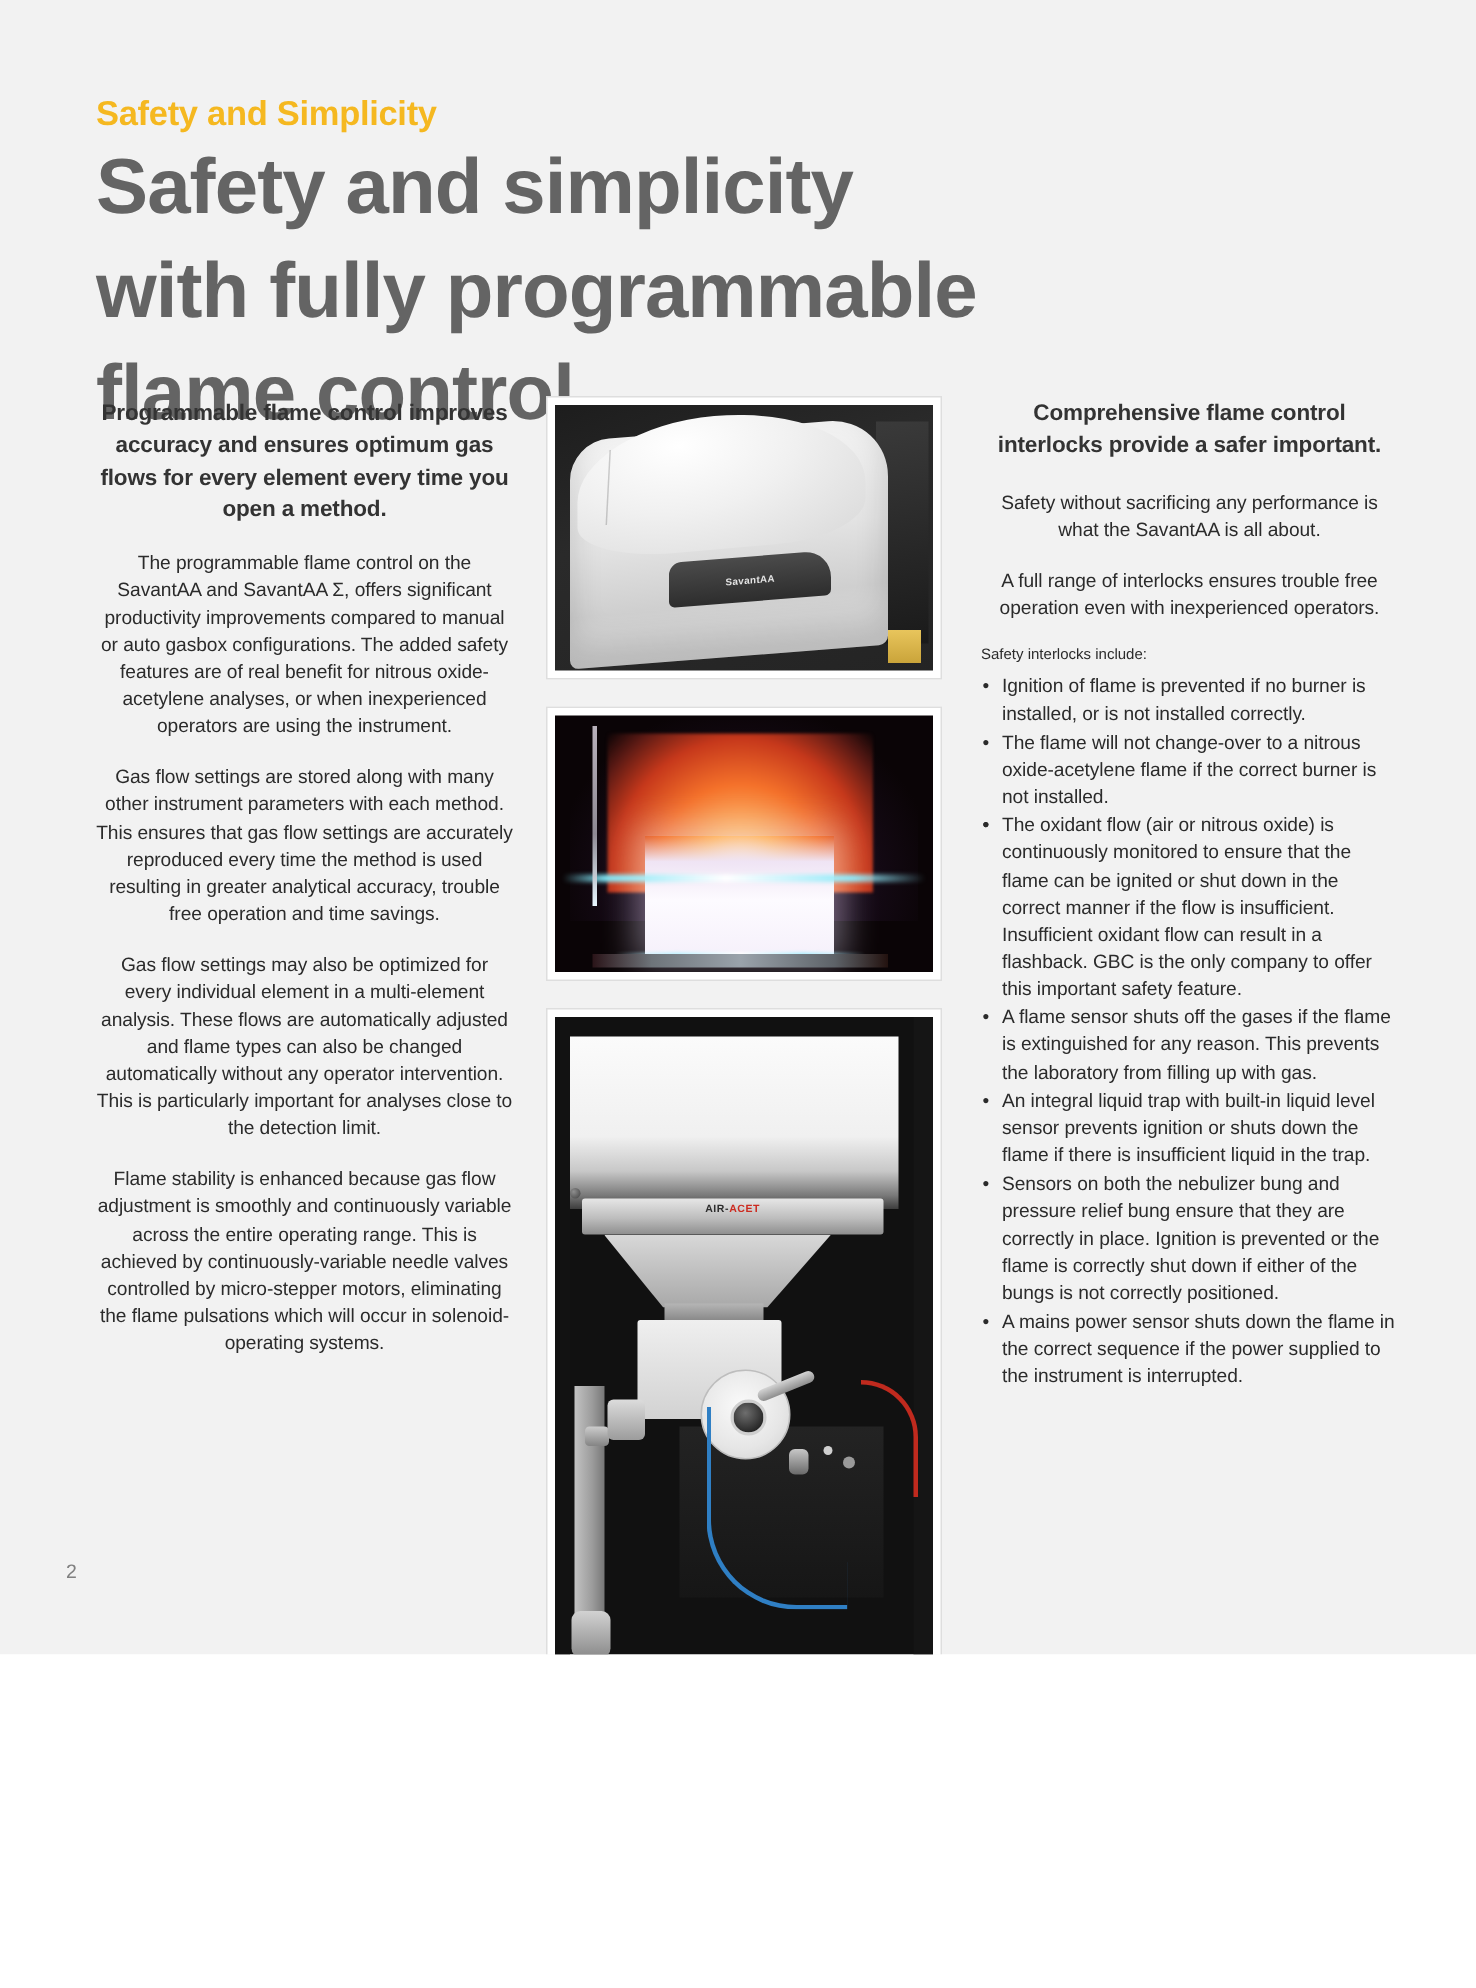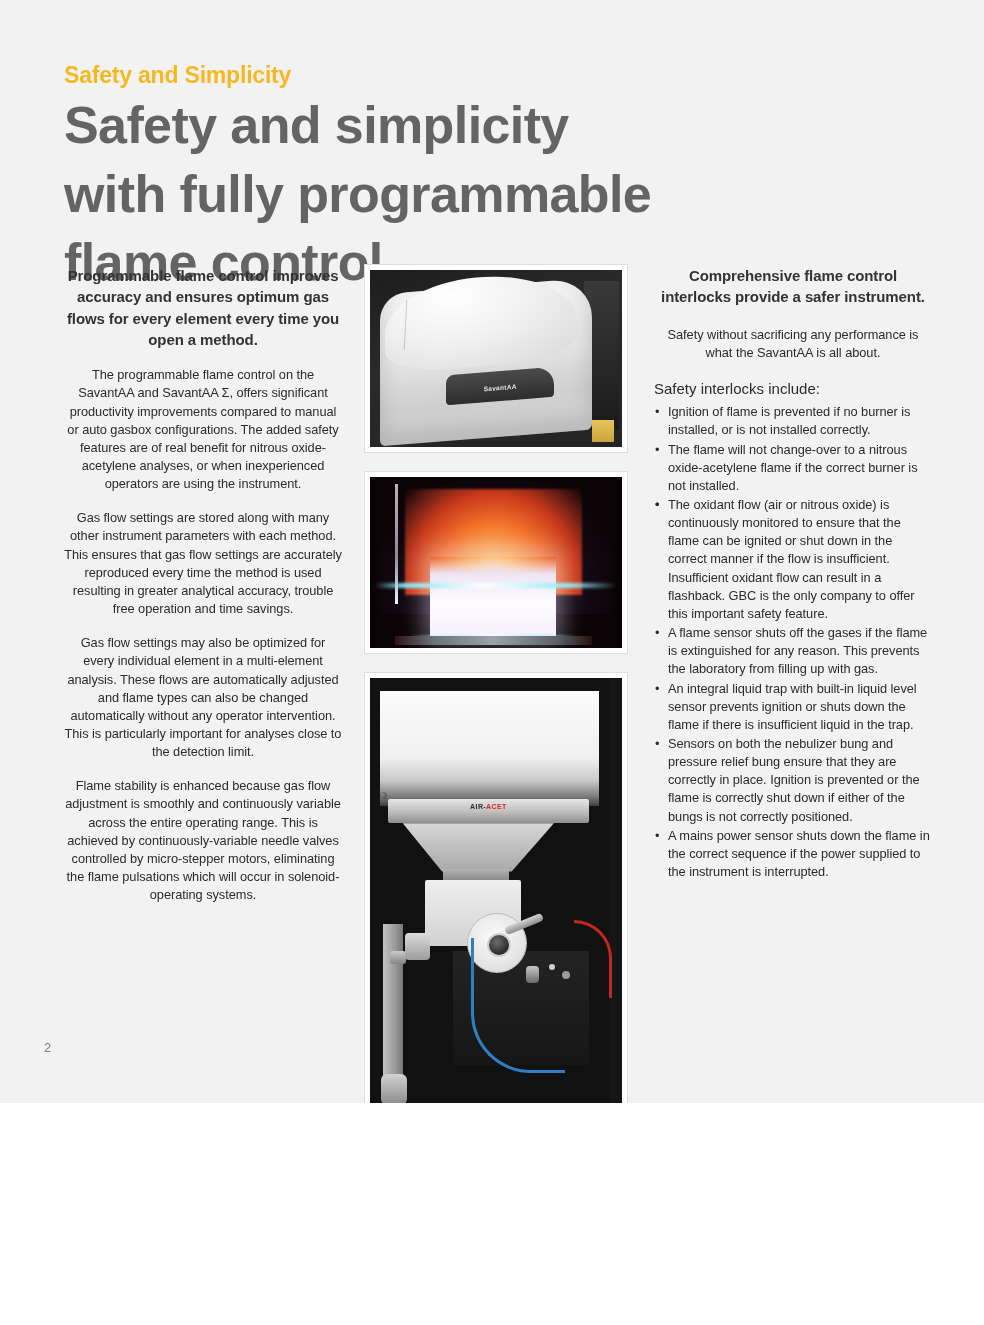--- a/index.html
+++ b/index.html
@@ -80,21 +80,21 @@
     font-size: 12.8px;
     color: #2b2b2b;
     line-height: 1.42;
     margin: 0 0 16px 0;
     letter-spacing: -0.05px;
     text-align: center;
   }
   p.body:last-child { margin-bottom: 0; }
 
   .lead-in {
-    font-size: 15px;
+    font-size: 10px;
     color: #2b2b2b;
     line-height: 1.42;
     margin: 0 0 4px 0;
   }
 
   ul.interlocks {
     list-style: none;
     margin: 0;
     padding: 0;
   }
@@ -560,22 +560,23 @@
         <div class="brn-pillar-cap"></div>
         <div class="brn-cylinder"></div>
         <div class="brn-tube-blue"></div>
         <div class="brn-tube-red"></div>
       </div>
     </div>
 
   </div>
 
   <div class="col-right">
-    <h2 class="col-head">Comprehensive flame control interlocks provide a safer instrument.</h2>
+    <h2 class="col-head">Comprehensive flame control interlocks provide a safer important.</h2>
     <p class="body">Safety without sacrificing any performance is what the SavantAA is all about.</p>
+    <p class="body">A full range of interlocks ensures trouble free operation even with inexperienced operators.</p>
     <div class="lead-in">Safety interlocks include:</div>
     <ul class="interlocks">
       <li><span class="bullet">•</span><span>Ignition of flame is prevented if no burner is installed, or is not installed correctly.</span></li>
       <li><span class="bullet">•</span><span>The flame will not change-over to a nitrous oxide-acetylene flame if the correct burner is not installed.</span></li>
       <li><span class="bullet">•</span></li>
       <li><span class="bullet">•</span><span>The oxidant flow (air or nitrous oxide) is continuously monitored to ensure that the flame can be ignited or shut down in the correct manner if the flow is insufficient. Insufficient oxidant flow can result in a flashback. GBC is the only company to offer this important safety feature.</span></li>
       <li><span class="bullet">•</span><span>A flame sensor shuts off the gases if the flame is extinguished for any reason. This prevents the laboratory from filling up with gas.</span></li>
       <li><span class="bullet">•</span><span>An integral liquid trap with built-in liquid level sensor prevents ignition or shuts down the flame if there is insufficient liquid in the trap.</span></li>
       <li><span class="bullet">•</span><span>Sensors on both the nebulizer bung and pressure relief bung ensure that they are correctly in place. Ignition is prevented or the flame is correctly shut down if either of the bungs is not correctly positioned.</span></li>
       <li><span class="bullet">•</span><span>A mains power sensor shuts down the flame in the correct sequence if the power supplied to the instrument is interrupted.</span></li>

